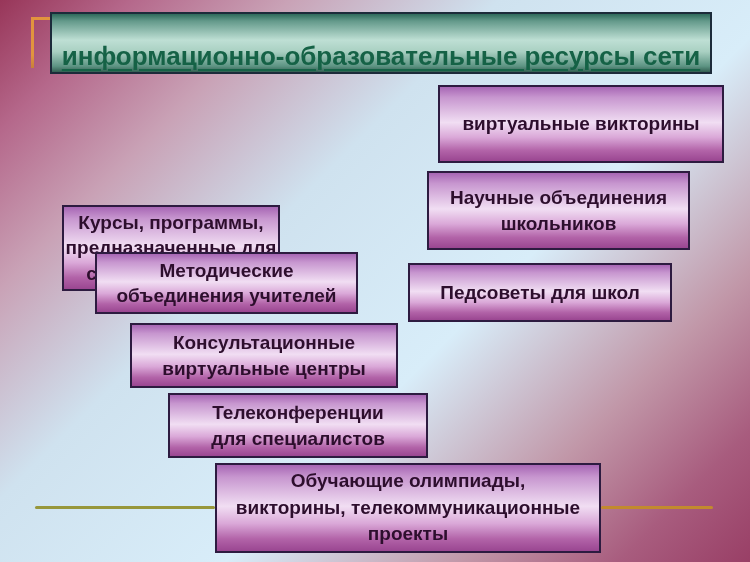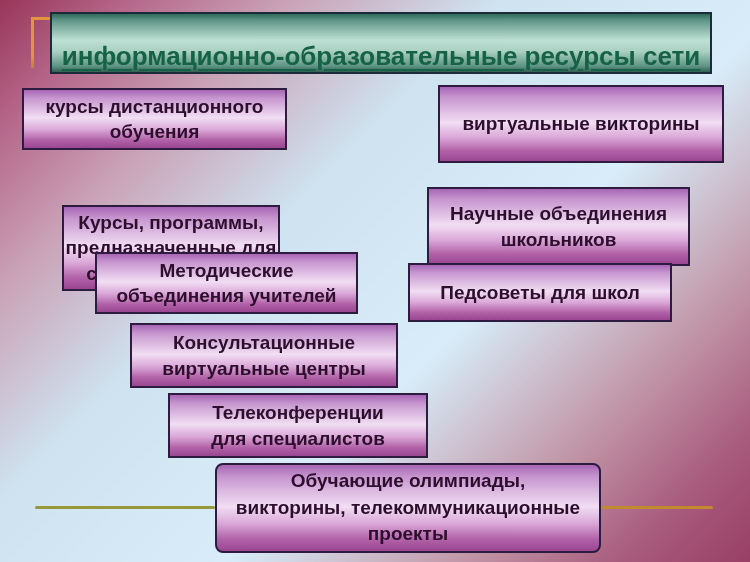--- a/index.html
+++ b/index.html
@@ -62,26 +62,26 @@
     color: #2d0e2d;
     font-weight: bold;
     font-size: 19px;
     line-height: 1.32;
     white-space: pre-line;
   }
 
   .b1 { left: 22px;  top: 88px;  width: 265px; height: 62px; }
   .b2 { left: 438px; top: 85px;  width: 286px; height: 78px; }
   .b3 { left: 62px;  top: 161px; width: 218px; height: 86px; margin-top: 44px; }
-  .b4 { left: 427px; top: 187px; width: 263px; height: 79px; }
+  .b4 { left: 427px; top: 171px; width: 263px; height: 79px; }
   .b5 { left: 95px;  top: 252px; width: 263px; height: 62px; }
   .b6 { left: 408px; top: 263px; width: 264px; height: 59px; text-align: right; }
   .b7 { left: 130px; top: 323px; width: 268px; height: 65px; }
   .b8 { left: 168px; top: 393px; width: 260px; height: 65px; }
-  .b9 { left: 215px; top: 463px; width: 386px; height: 90px; border-radius: 8px; }
+  .b9 { left: 215px; top: 463px; width: 386px; height: 90px; }
   .b9 span { line-height: 1.4; }
 
   
   .line-left {
     position: absolute; left: 35px; top: 506px;
     width: 180px; height: 3px; background: #97973b;
     border-radius: 2px;
   }
   .line-right {
     position: absolute; left: 601px; top: 506px;
@@ -94,24 +94,20 @@
 
 <div class="slide">
 
   <div class="bracket-v"></div>
   <div class="bracket-h"></div>
 
   <div class="title-box">
     <span>информационно-образовательные ресурсы сети</span>
   </div>
 
-  <div class="box b1">
-    <span>курсы дистанционного
-обучения</span>
-  </div>
 
   <div class="box b2">
     <span>виртуальные викторины</span>
   </div>
 
   <div class="box b3">
     <span>Курсы, программы,
 предназначенные для
 самообразования</span>
   </div>

